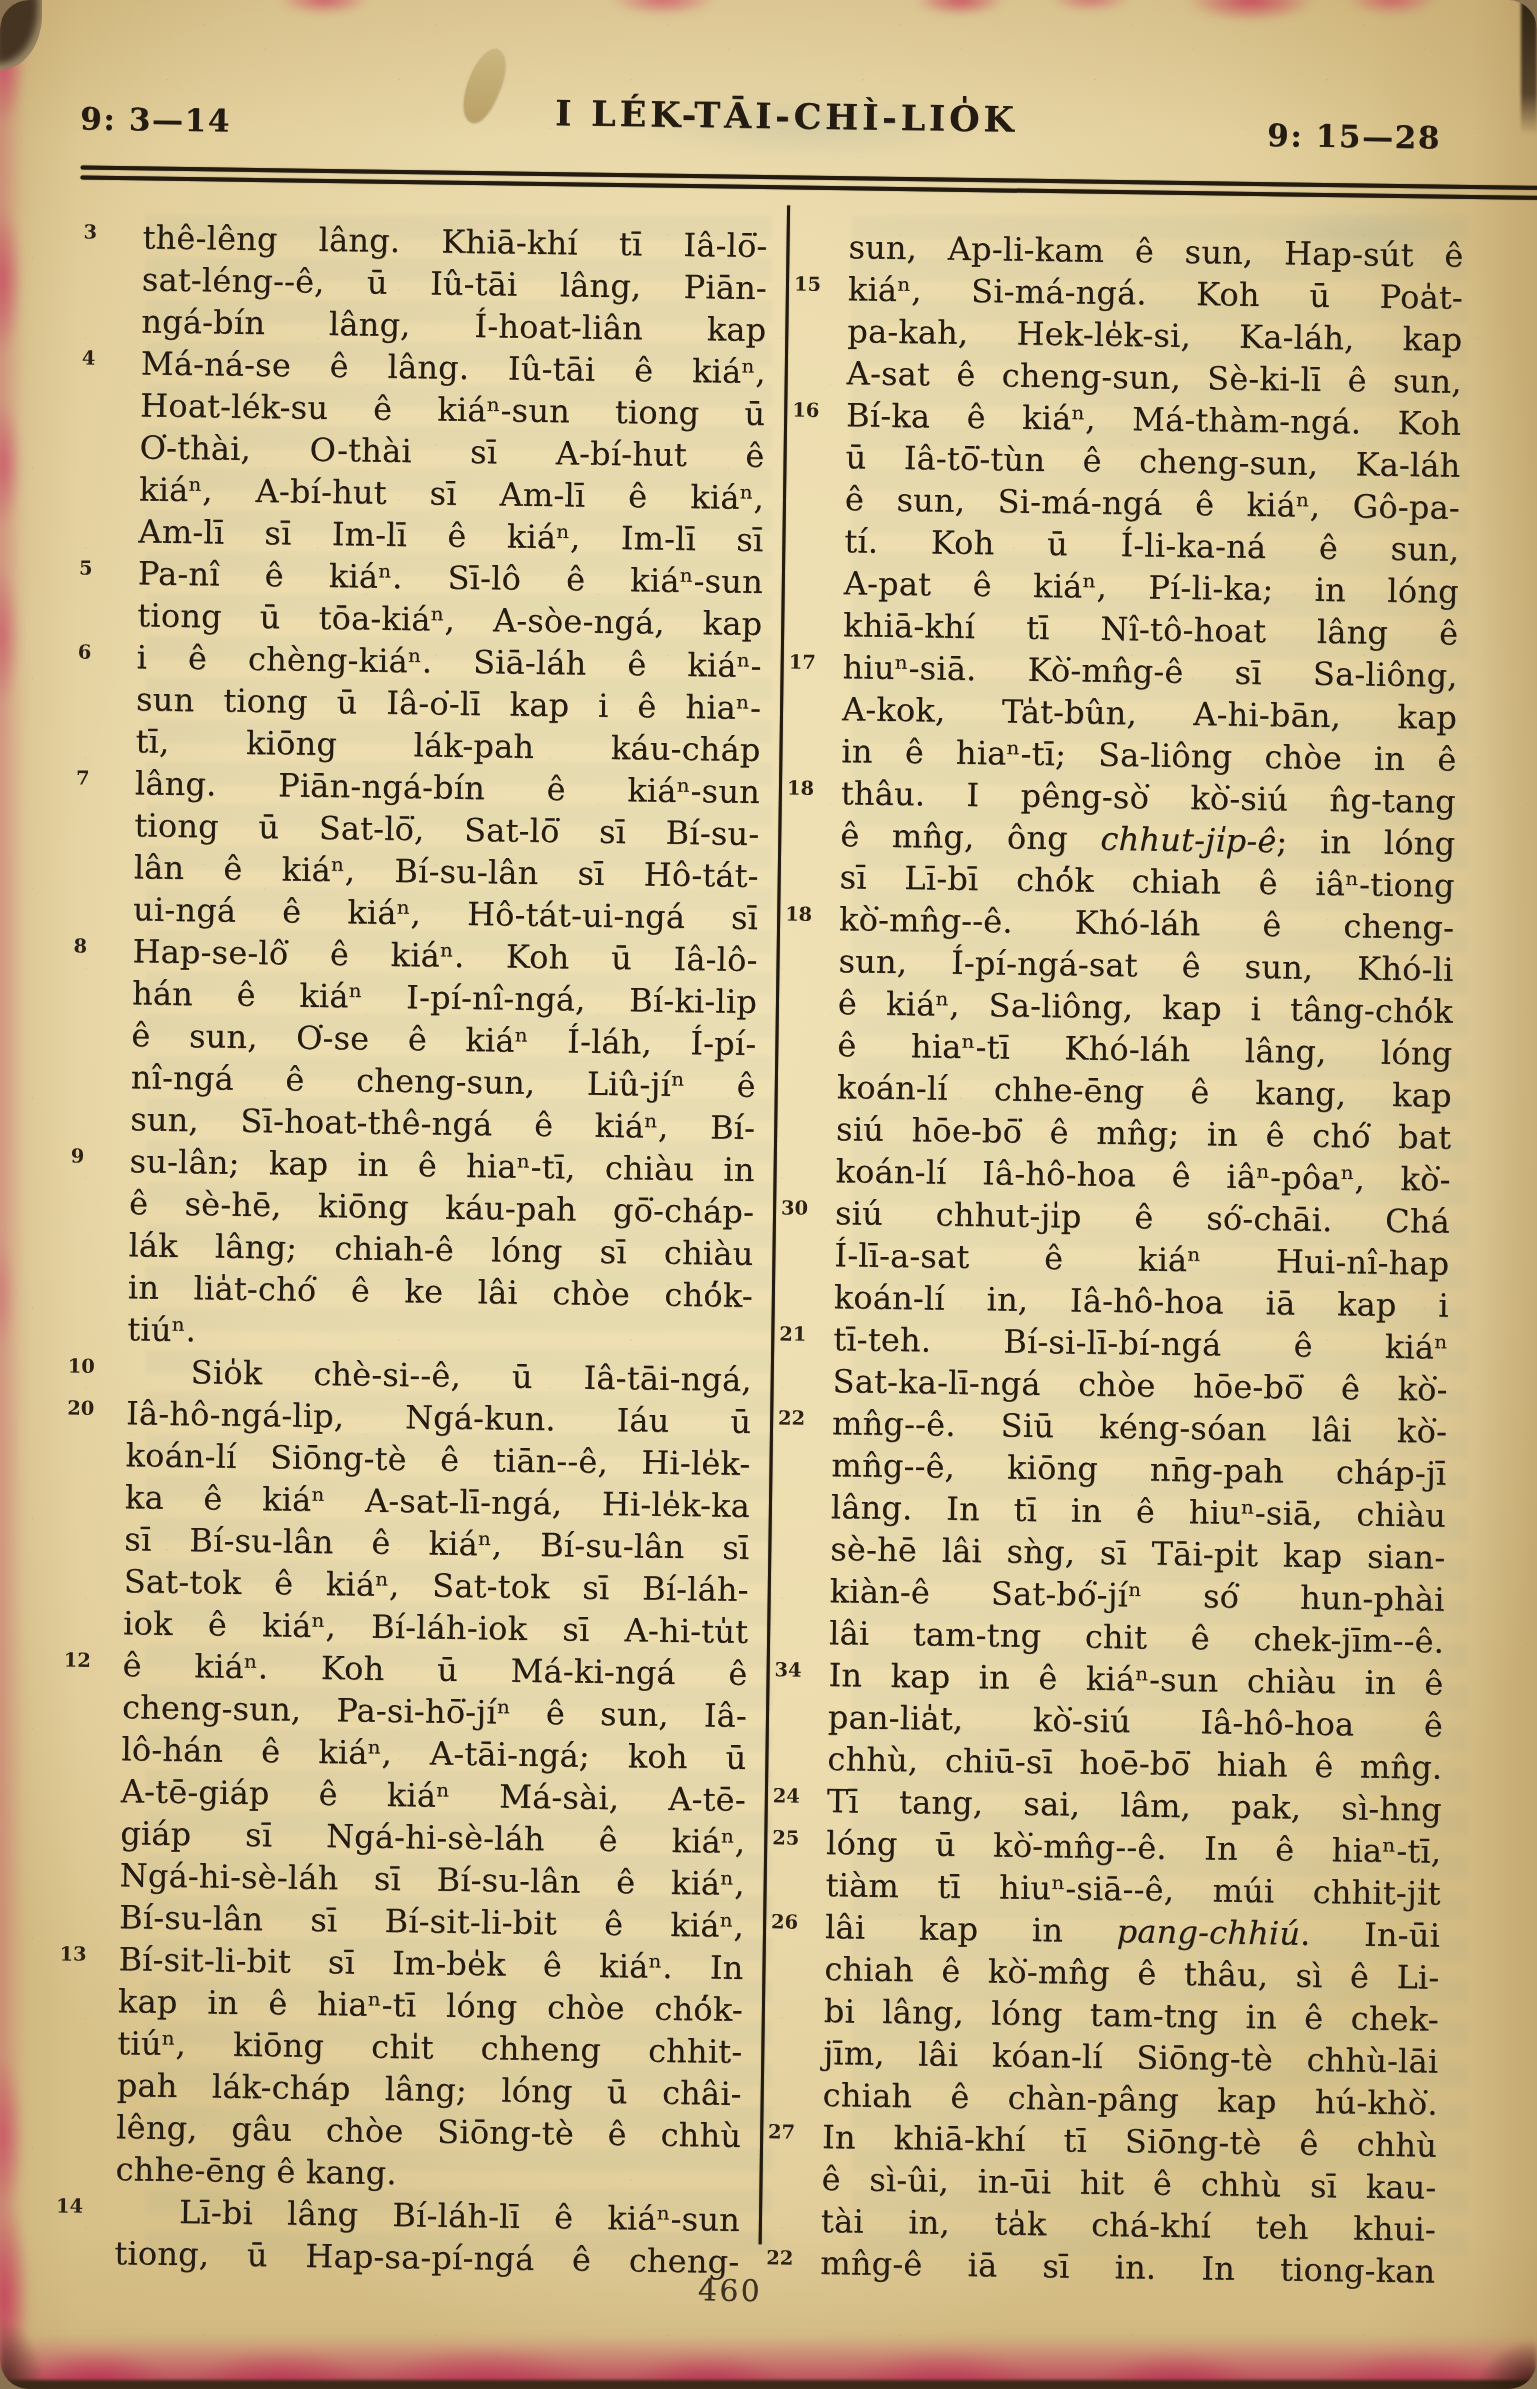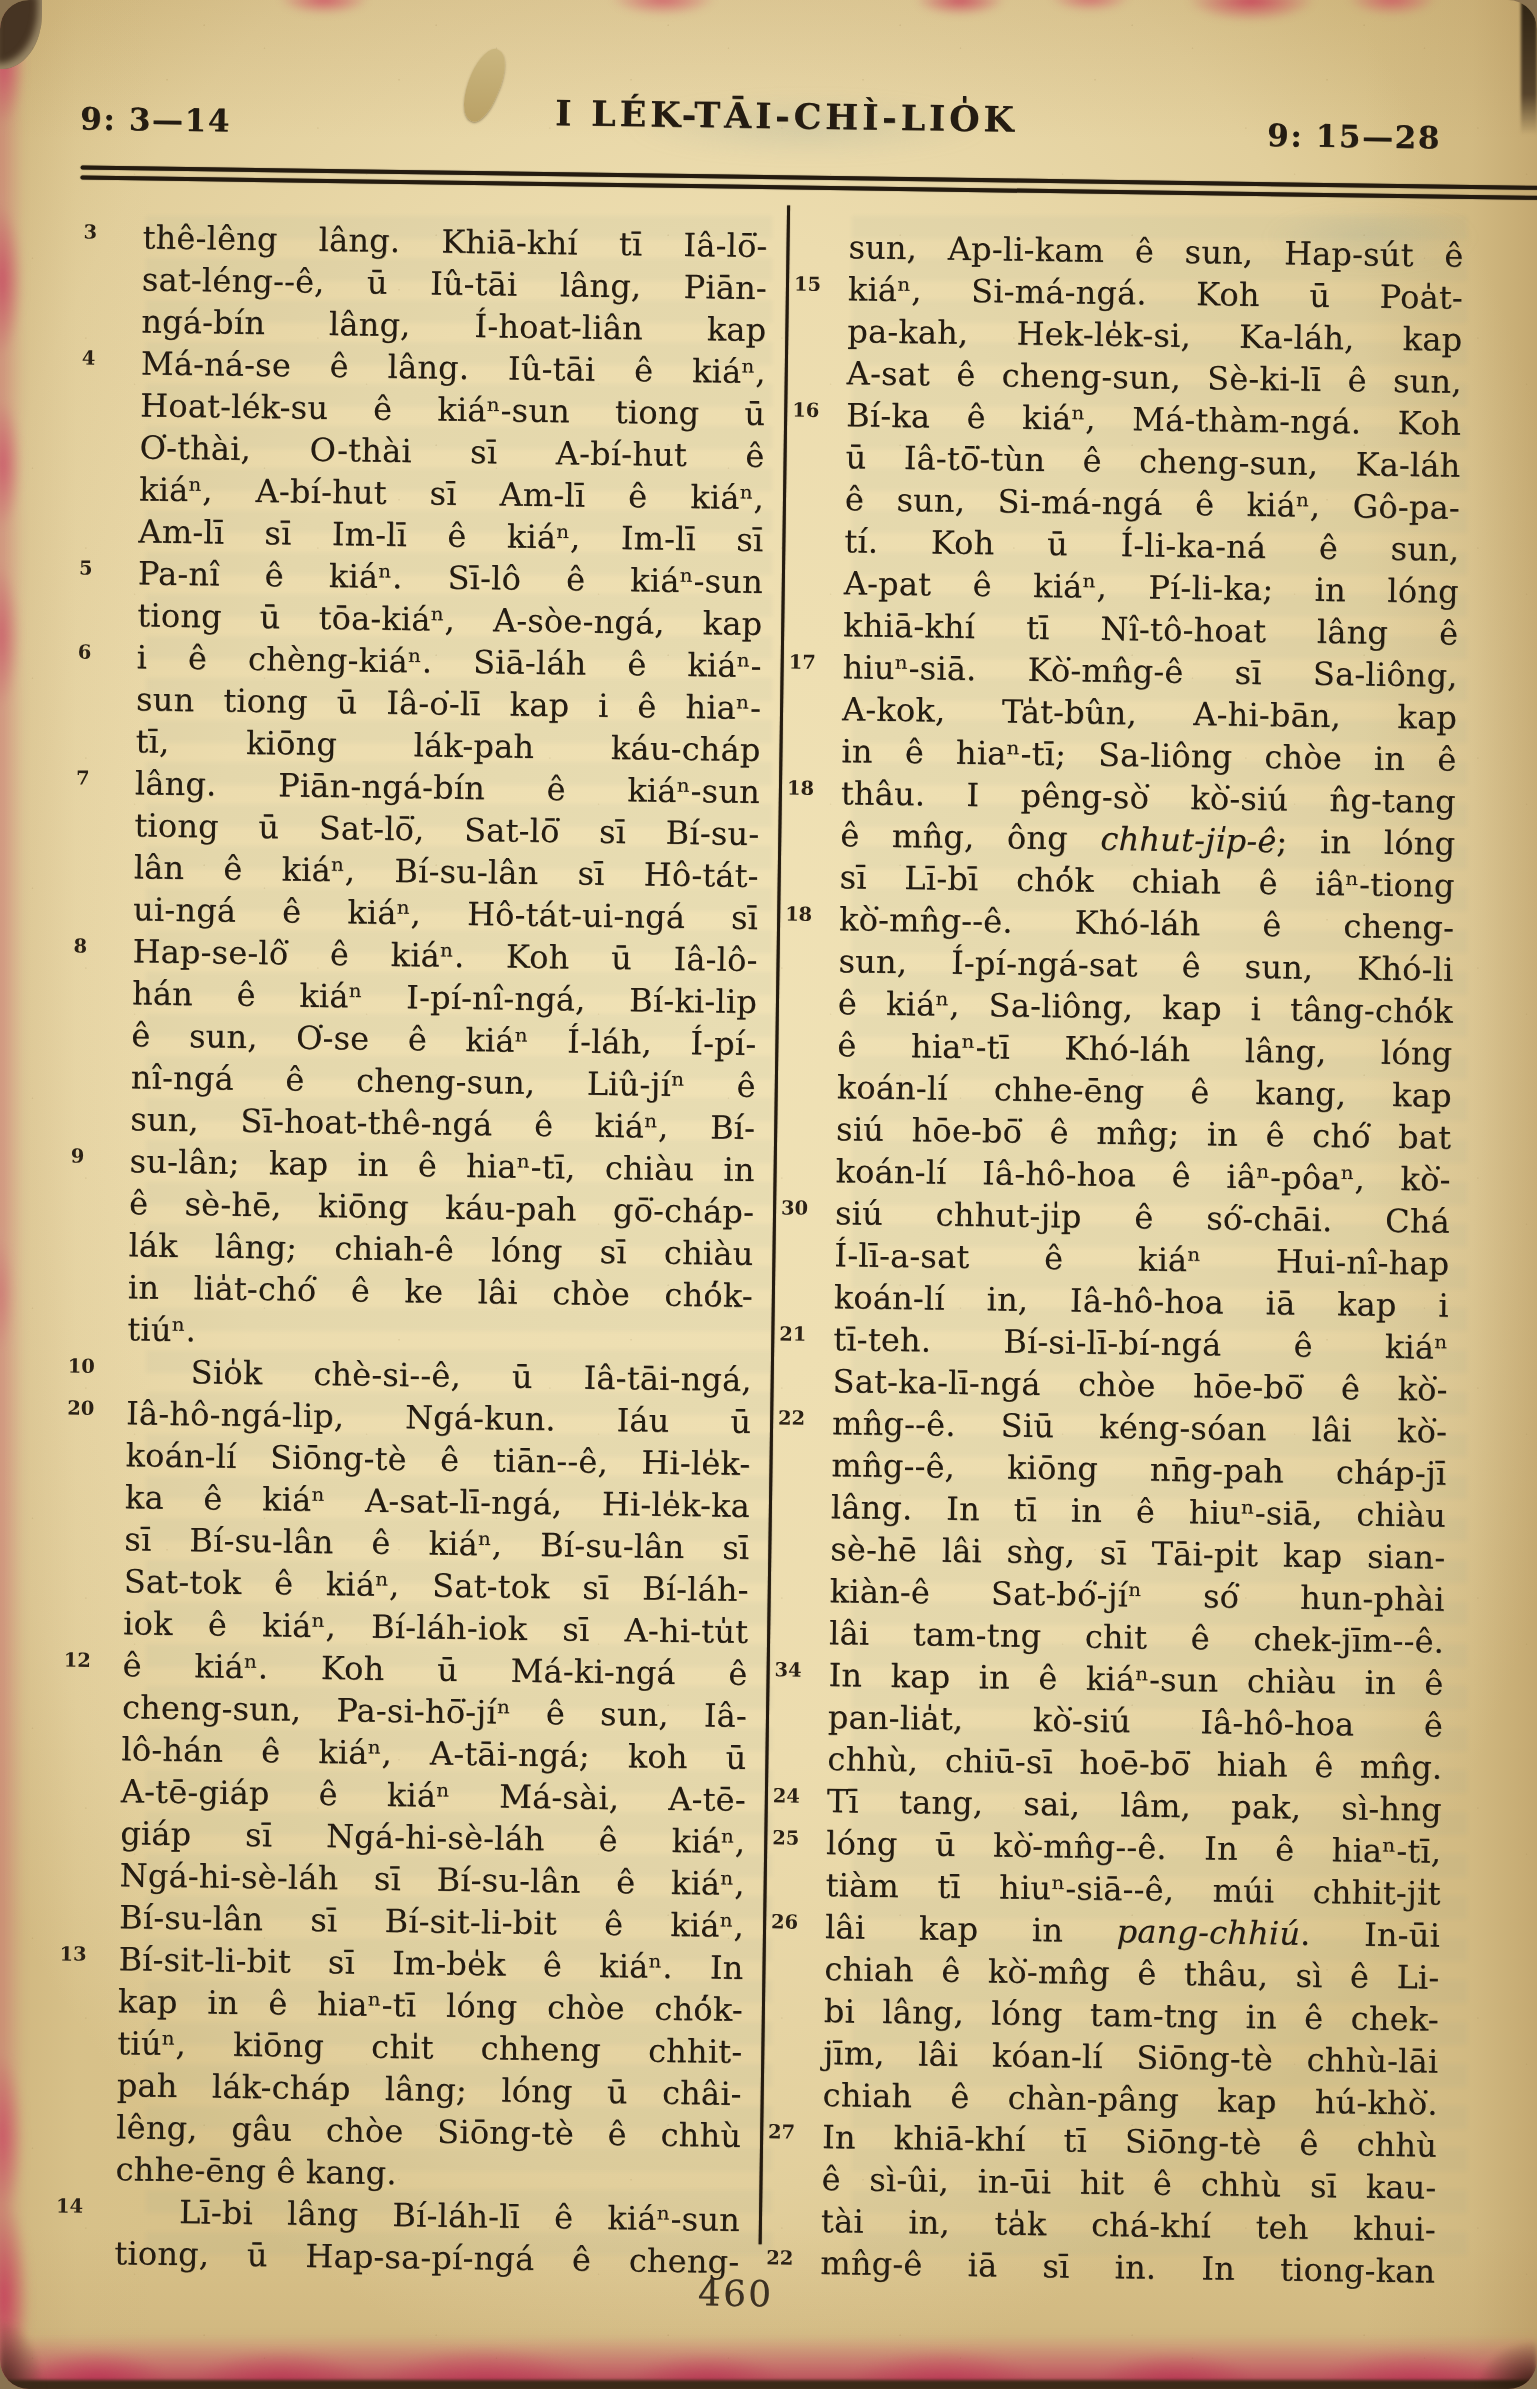--- a/index.html
+++ b/index.html
@@ -50,21 +50,21 @@
   #col-right { left:851px; width:615px; }
   .line { position:relative; height:42px; }
   .ltext { display:block; line-height:42px; text-align:justify; text-align-last:justify; white-space:normal; }
   .line.short .ltext { text-align:left; text-align-last:left; }
   .line.ind .ltext { padding-left:64px; }
   .num { position:absolute; left:-59px; top:5.4px; font-size:19.4px; font-weight:bold;
     letter-spacing:0; text-shadow:none; color:#2b2115; }
   #col-right .num { left:-54px;text-align:right; }
   .ltext i { font-style:italic; }
 
-  #page-number { position:absolute; left:729px; top:2263px; font-size:36px; letter-spacing:2.2px;
+  #page-number { position:absolute; left:729px; top:2263px; font-size:30px; letter-spacing:2.2px;
     color:#3c3122; text-shadow:0.3px 0.3px 0.3px rgba(50,40,25,0.4);text-align:center; }
 
   
   .stain { position:absolute; pointer-events:none; }
   #stain-bottom { left:0; bottom:0; width:1537px; height:70px; filter:blur(4.9px);
     background:
       linear-gradient(0deg, rgba(178,47,78,0.88) 0, rgba(190,60,92,0.55) 24px, rgba(0,0,0,0) 54px),
       radial-gradient(ellipse 102px 43px at 97px 62px,  rgba(196,48,84,0.9), rgba(0,0,0,0) 70%),
       radial-gradient(ellipse 129px 51px at 280px 67px,  rgba(186,40,76,0.85), rgba(0,0,0,0) 70%),
       radial-gradient(ellipse 162px 59px at 485px 70px, rgba(196,48,84,0.9), rgba(0,0,0,0) 70%),

